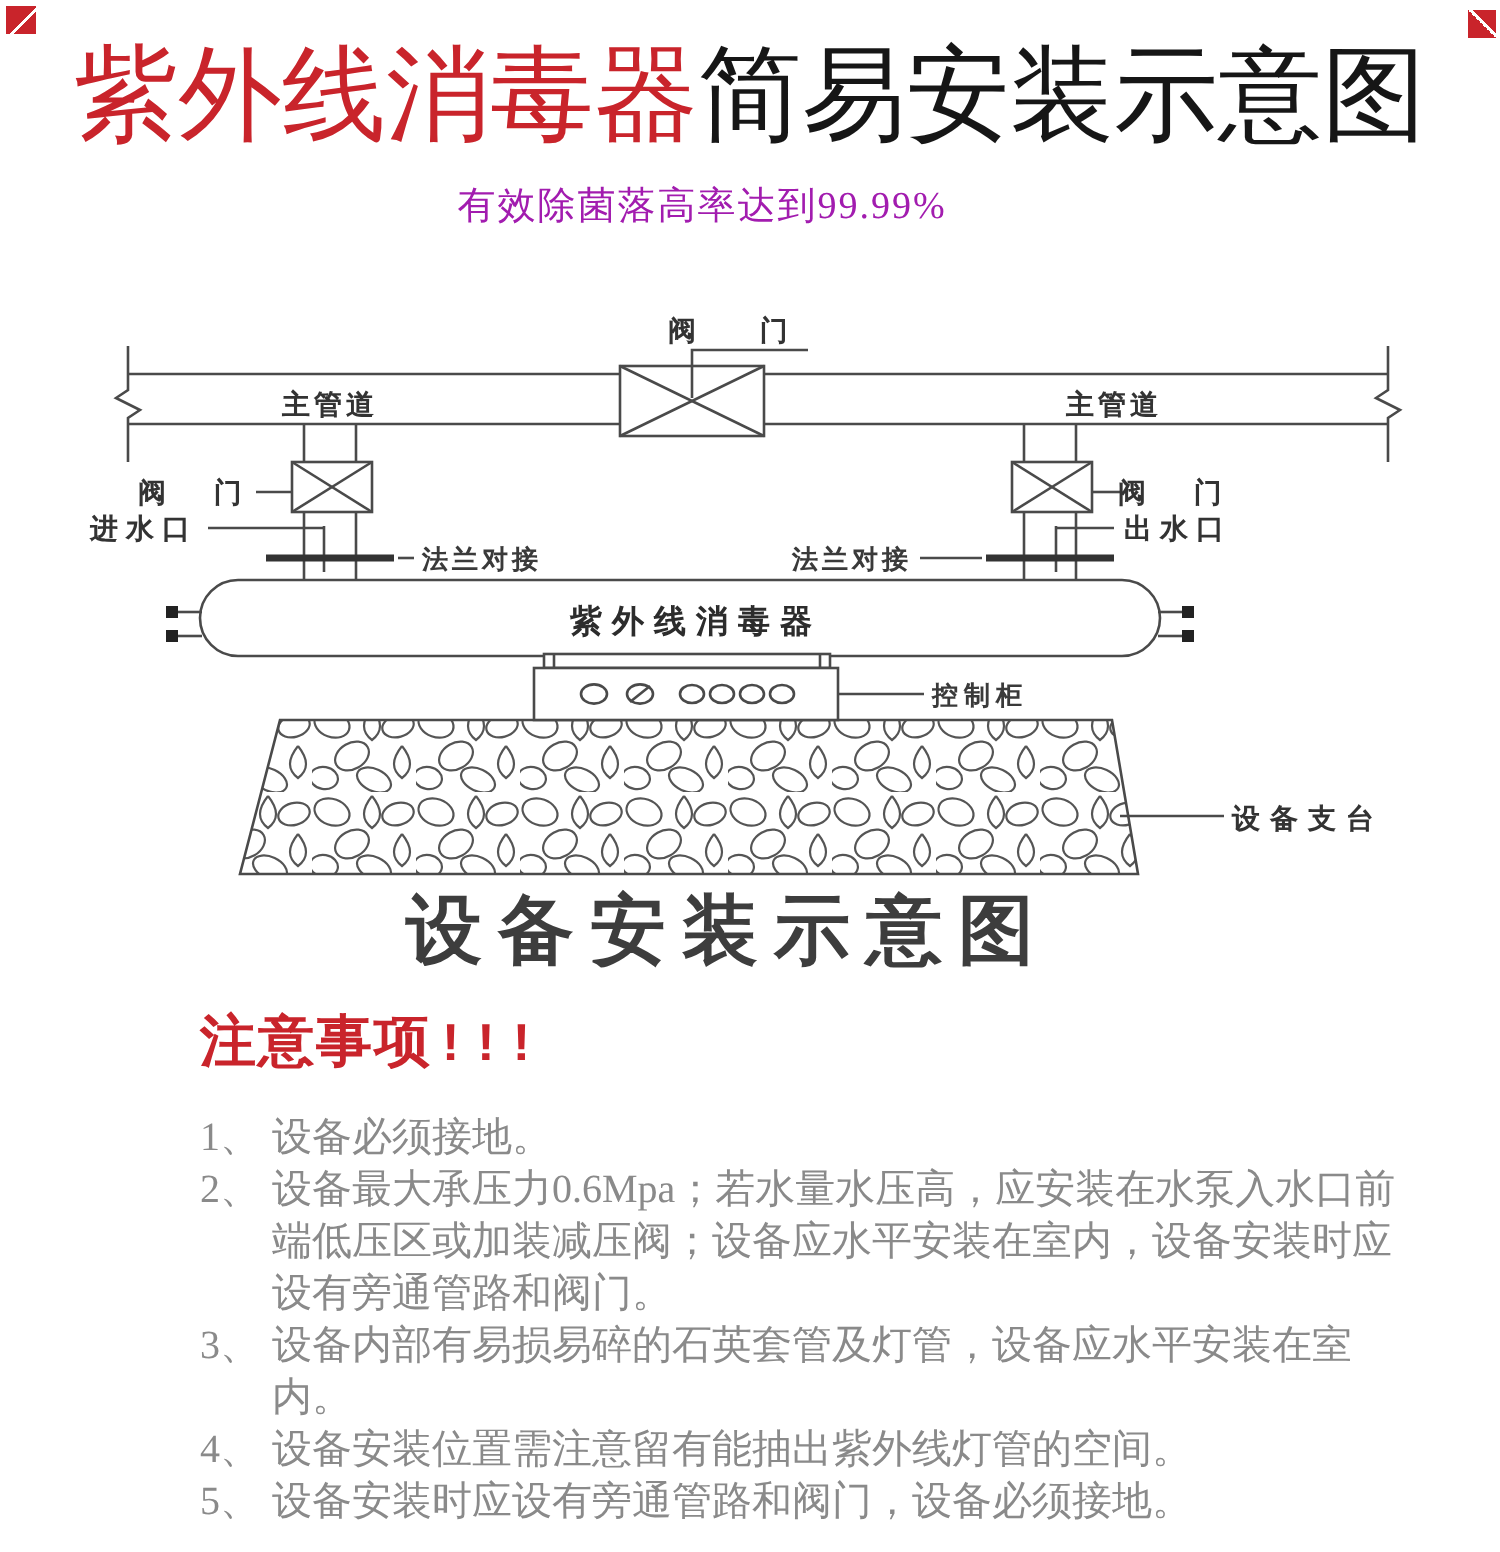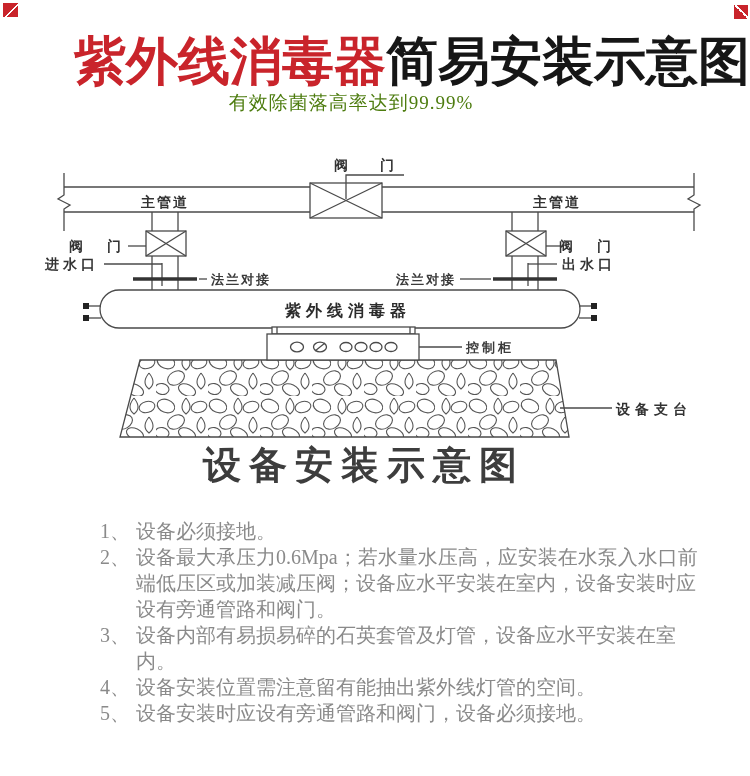--- a/index.html
+++ b/index.html
@@ -8,31 +8,31 @@
     font-family:"Liberation Sans", sans-serif;overflow:hidden;
   }
   
   .corner-mark{position:absolute;background:#c9242b;}
   .corner-mark.left{left:3px;top:3px;width:15px;height:14px;
     background:linear-gradient(135deg,#c9242b 55%,#fff 55%,#fff 62%,#c9242b 62%);}
   .corner-mark.right{right:2px;top:5px;width:14px;height:14px;
     background:linear-gradient(45deg,#c9242b 50%,#fff 50%,#fff 58%,#c9242b 58%);}
 
   .title{
-    position:absolute;left:0;right:0;top:28px;text-align:right;
-    font-size:52px;font-weight:700;letter-spacing:0px;line-height:66px;
+    position:absolute;left:0;right:0;top:15px;text-align:center;
+    font-size:52px;font-weight:400;letter-spacing:0px;line-height:66px;
     white-space:nowrap;
   }
   .title .red{color:#c9242b;}
   .title .black{color:#161616;}
 
   .subtitle{
     position:absolute;left:0;right:48px;top:90px;text-align:center;
     font-family:"Liberation Serif","DejaVu Serif",serif;
-    font-size:19px;color:#4d7c0f;letter-spacing:1px;
+    font-size:19px;color:#a21caf;letter-spacing:1px;
   }
 
   .diagram-svg{position:absolute;left:0;top:0;width:750px;height:776px;}
 
   .caption{
     position:absolute;left:0;right:22px;top:440px;text-align:center;
     font-family:"Liberation Serif","DejaVu Serif",serif;
     font-size:38px;font-weight:600;color:#3d3d3d;letter-spacing:8px;
     white-space:nowrap;
   }
@@ -177,20 +177,23 @@
       <ellipse class="ln" cx="391" cy="347" rx="6" ry="4.5"></ellipse>
     </g>
     <line class="ln" x1="419" y1="347" x2="462" y2="347"></line>
   </g>
   <text class="lbl-sm" x="466" y="352" letter-spacing="3">控制柜</text>
 </svg>
 
 <div class="caption">设备安装示意图</div>
 
 <div class="notes">
+  <div class="notes-heading">
+    <span>注意事项</span><span class="marks">!!!</span>
+  </div>
   <ol class="notes-list">
     <li>
       <span class="num">1、</span>
       <span class="txt">设备必须接地。</span>
     </li>
     <li>
       <span class="num">2、</span>
       <span class="txt">设备最大承压力0.6Mpa；若水量水压高，应安装在水泵入水口前端低压区或加装减压阀；设备应水平安装在室内，设备安装时应设有旁通管路和阀门。</span>
     </li>
     <li>

